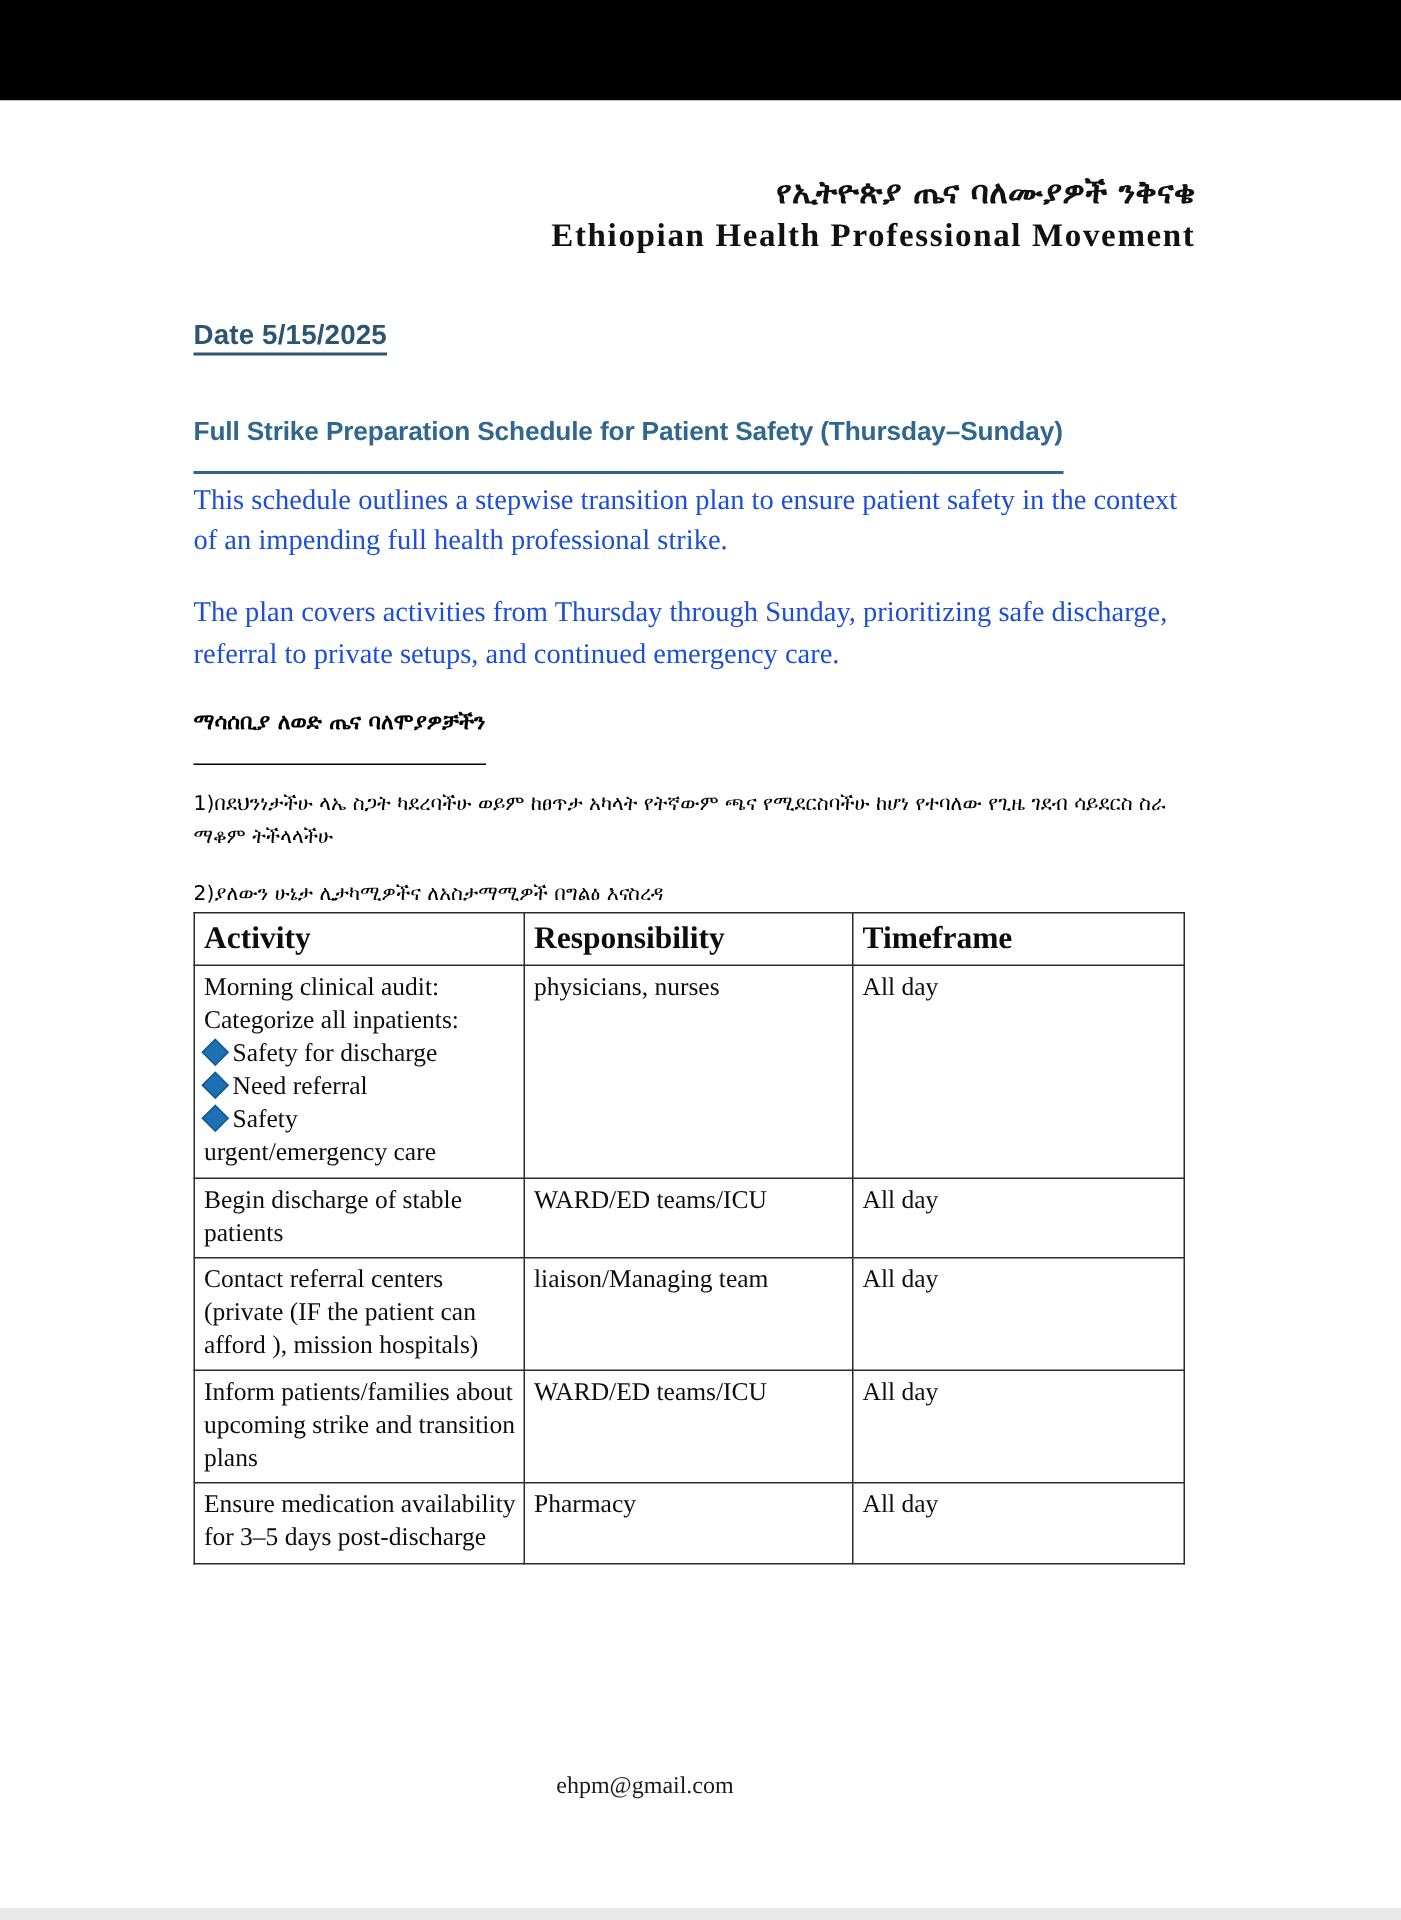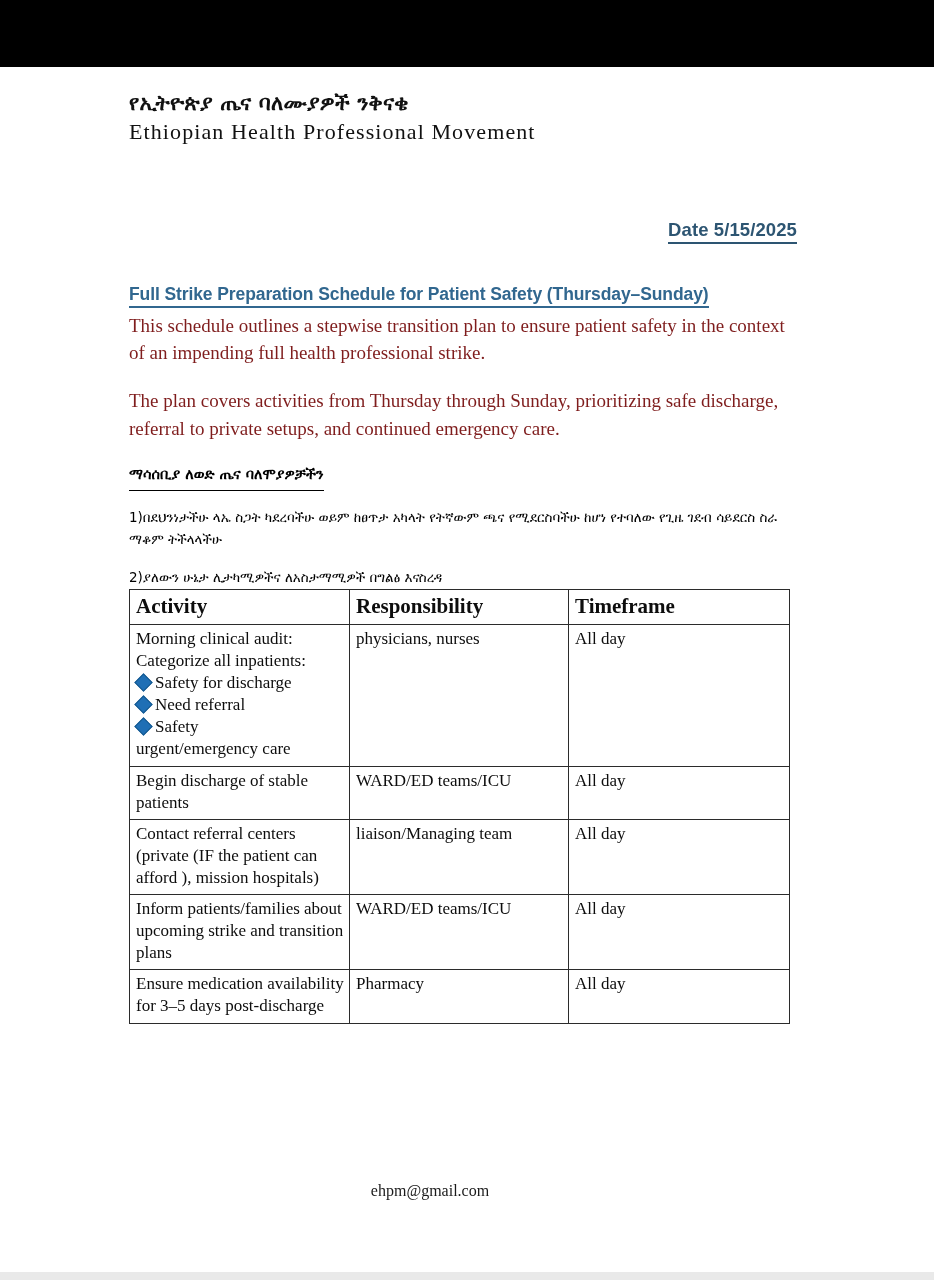--- a/index.html
+++ b/index.html
@@ -44,45 +44,45 @@
 
   .content {
     position: absolute;
     left: 129px;
     top: 0;
     width: 668px;
   }
 
   
   .masthead {
-    text-align: left;
-    margin-top: 23px;
+    text-align: right;
+    margin-top: 48px;
   }
   .masthead-am {
     font-family: "DejaVu Sans", sans-serif;
     font-size: 21px;
     font-weight: 700;
     line-height: 1.25;
     letter-spacing: 0.2px;
     color: #111111;
   }
   .masthead-en {
     font-family: "Liberation Serif", serif;
     font-size: 22px;
-    font-weight: 400;
+    font-weight: 700;
     letter-spacing: 1.1px;
     line-height: 1.35;
     margin-top: 1px;
     color: #111111;
   }
 
   
   .date-line {
-    text-align: right;
-    margin-top: 72px;
+    text-align: left;
+    margin-top: 40px;
   }
   .date-text {
     display: inline-block;
     font-family: "Liberation Sans", sans-serif;
     font-size: 18.5px;
     font-weight: 700;
     color: #2d5572;
     border-bottom: 2px solid #2d5572;
     padding-bottom: 1px;
     letter-spacing: 0.1px;
@@ -92,44 +92,44 @@
   .doc-title-wrap {
     margin-top: 40px;
   }
   .doc-title {
     display: inline-block;
     font-family: "Liberation Sans", sans-serif;
     font-size: 17.5px;
     font-weight: 700;
     color: #31678f;
     border-bottom: 2px solid #31678f;
-    padding-bottom: 1px;
+    padding-bottom: 16px;
     letter-spacing: -0.1px;
     text-align: right;
   }
 
   .para {
     font-size: 19px;
     line-height: 1.45;
     margin-top: 4px;
-    color: #7f1d1d;
+    color: #1d4ed8;
   }
   .para.spaced {
     margin-top: 20px;
   }
 
   
   .am-heading {
     display: inline-block;
     font-family: "DejaVu Sans", sans-serif;
     font-size: 14.5px;
     font-weight: 700;
     color: #000000;
     border-bottom: 1.5px solid #000000;
-    padding-bottom: 7px;
+    padding-bottom: 19px;
     margin-top: 24px;
   }
   .am-para {
     font-family: "DejaVu Sans", sans-serif;
     font-size: 13.5px;
     line-height: 1.62;
     margin-top: 16px;
     color: #000000;
   }
 

